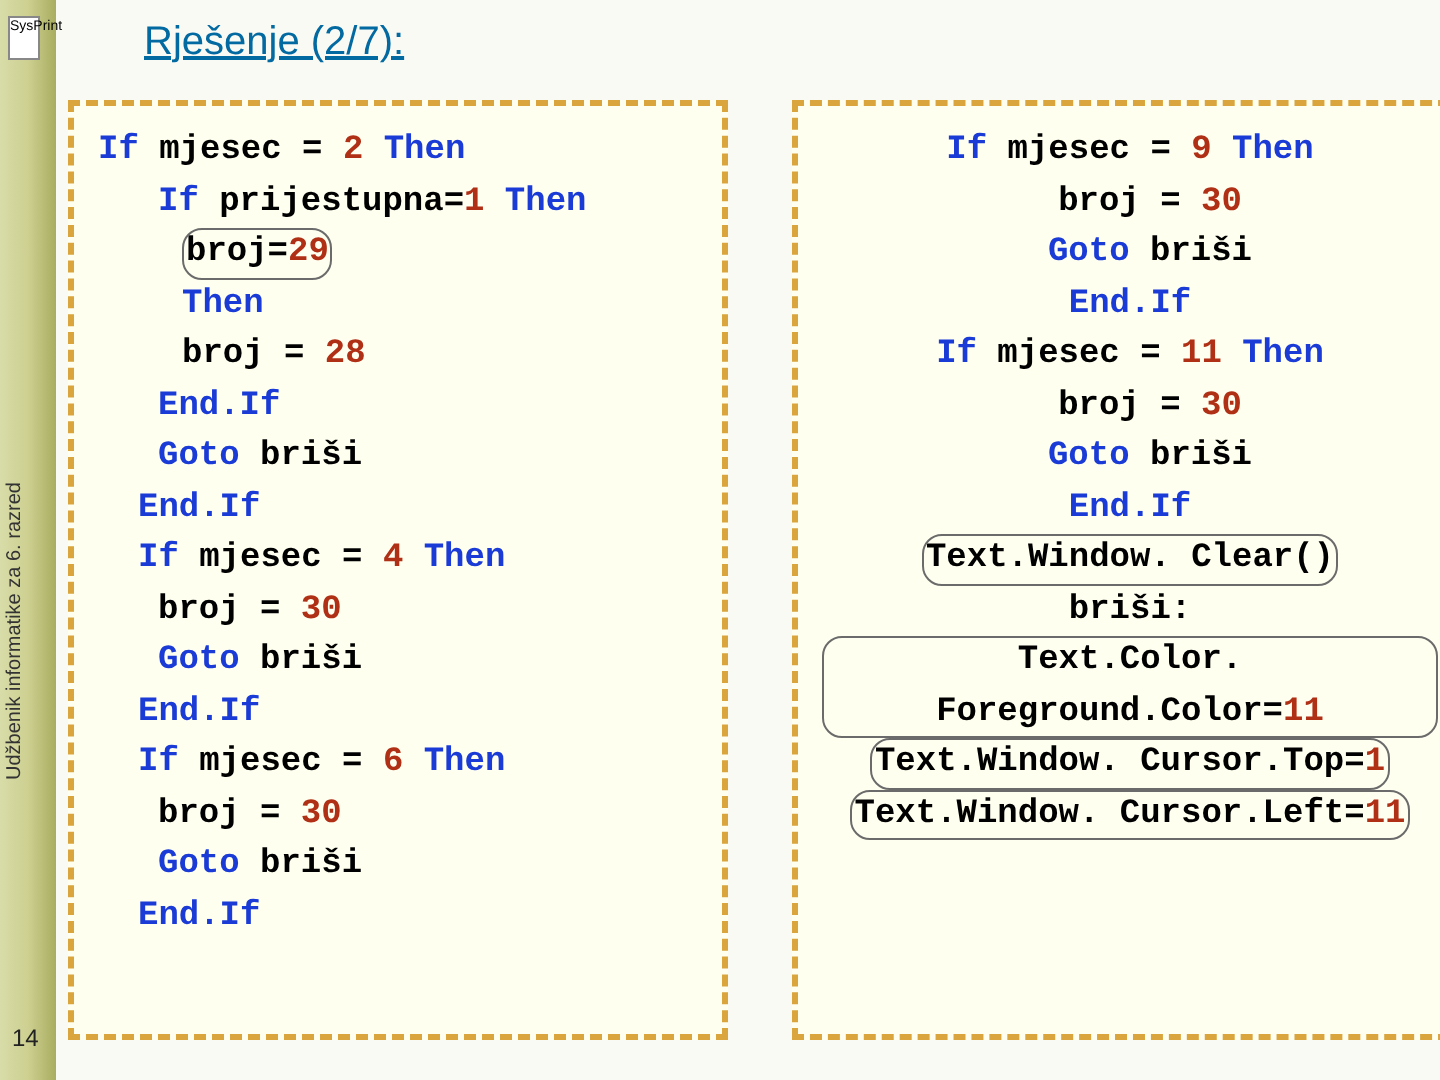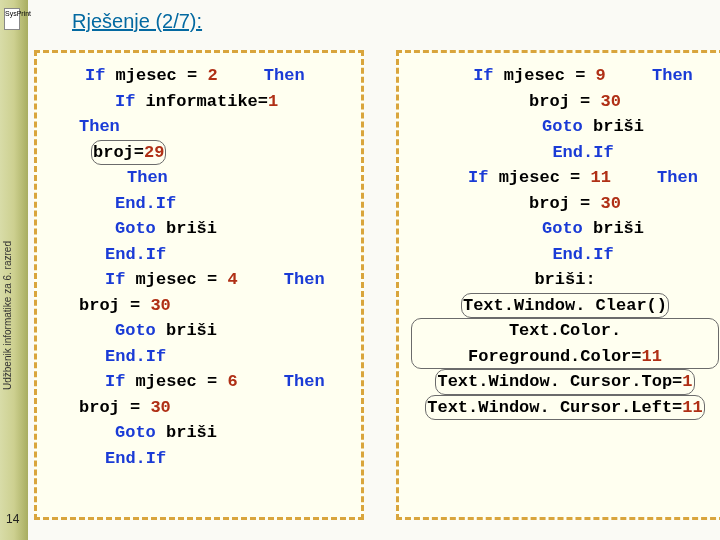--- a/index.html
+++ b/index.html
@@ -67,21 +67,21 @@
     border: 3px dashed #d9a53c;
     padding: 10px 12px;
     font-family: "Courier New", monospace;
     font-size: 17px;
     font-weight: bold;
     line-height: 1.5;
     color: #000;
   }
   .panel-left { left: 34px; width: 330px; }
   .panel-right { left: 396px; width: 338px; text-align: center; }
-  .kw { color: #1a3bd6; margin-left: 36px; }
+  .kw { color: #1a3bd6; }
   .num { color: #b03016; }
   .ind1 { padding-left: 20px; }
   .ind2 { padding-left: 30px; }
   .ind3 { padding-left: 42px; }
   .boxed-line {
     display: inline-block;
     outline: 1.5px solid #6b6b6b;
     outline-offset: -1px;
     padding: 0 2px;
     border-radius: 10px;
@@ -93,23 +93,24 @@
 <div class="left-edge">
   <div class="badge">SysPrint</div>
   <div class="vertical-text">Udžbenik informatike za 6. razred</div>
   <div class="page-num">14</div>
 </div>
 
 <div class="header">Rješenje (2/7):</div>
 
 <div class="code-panel panel-left">
   <div><span class="kw">If</span><span> mjesec = </span><span class="num">2</span><span class="kw"> Then</span></div>
-  <div class="ind2"><span class="kw">If</span><span> informatike=</span><span class="num">1</span><span class="kw"> Then</span></div>
+  <div class="ind2"><span class="kw">If</span><span> prijestupna=</span><span class="num">1</span><span class="kw"> Then</span></div>
   <div class="ind3"><span class="boxed-line"><span>broj=</span><span class="num">29</span></span></div>
   <div class="ind3"><span class="kw">Then</span></div>
+  <div class="ind3"><span>broj = </span><span class="num">28</span></div>
   <div class="ind2"><span class="kw">End.If</span></div>
   <div class="ind2"><span class="kw">Goto</span><span> briši</span></div>
   <div class="ind1"><span class="kw">End.If</span></div>
   <div class="ind1"><span class="kw">If</span><span> mjesec = </span><span class="num">4</span><span class="kw"> Then</span></div>
   <div class="ind2"><span>broj = </span><span class="num">30</span></div>
   <div class="ind2"><span class="kw">Goto</span><span> briši</span></div>
   <div class="ind1"><span class="kw">End.If</span></div>
   <div class="ind1"><span class="kw">If</span><span> mjesec = </span><span class="num">6</span><span class="kw"> Then</span></div>
   <div class="ind2"><span>broj = </span><span class="num">30</span></div>
   <div class="ind2"><span class="kw">Goto</span><span> briši</span></div>
@@ -118,18 +119,18 @@
 
 <div class="code-panel panel-right">
   <div><span class="kw">If</span><span> mjesec = </span><span class="num">9</span><span class="kw"> Then</span></div>
   <div class="ind1"><span>broj = </span><span class="num">30</span></div>
   <div class="ind1"><span class="kw">Goto</span><span> briši</span></div>
   <div><span class="kw">End.If</span></div>
   <div><span class="kw">If</span><span> mjesec = </span><span class="num">11</span><span class="kw"> Then</span></div>
   <div class="ind1"><span>broj = </span><span class="num">30</span></div>
   <div class="ind1"><span class="kw">Goto</span><span> briši</span></div>
   <div><span class="kw">End.If</span></div>
+  <div><span class="boxed-line">Text.Window. Clear()</span></div>
   <div><span>briši:</span></div>
-  <div><span class="boxed-line">Text.Window. Clear()</span></div>
   <div><span class="boxed-line"><span>Text.Color. Foreground.Color=</span><span class="num">11</span></span></div>
   <div><span class="boxed-line"><span>Text.Window. Cursor.Top=</span><span class="num">1</span></span></div>
   <div><span class="boxed-line"><span>Text.Window. Cursor.Left=</span><span class="num">11</span></span></div>
 </div>
 
 </body></html>

